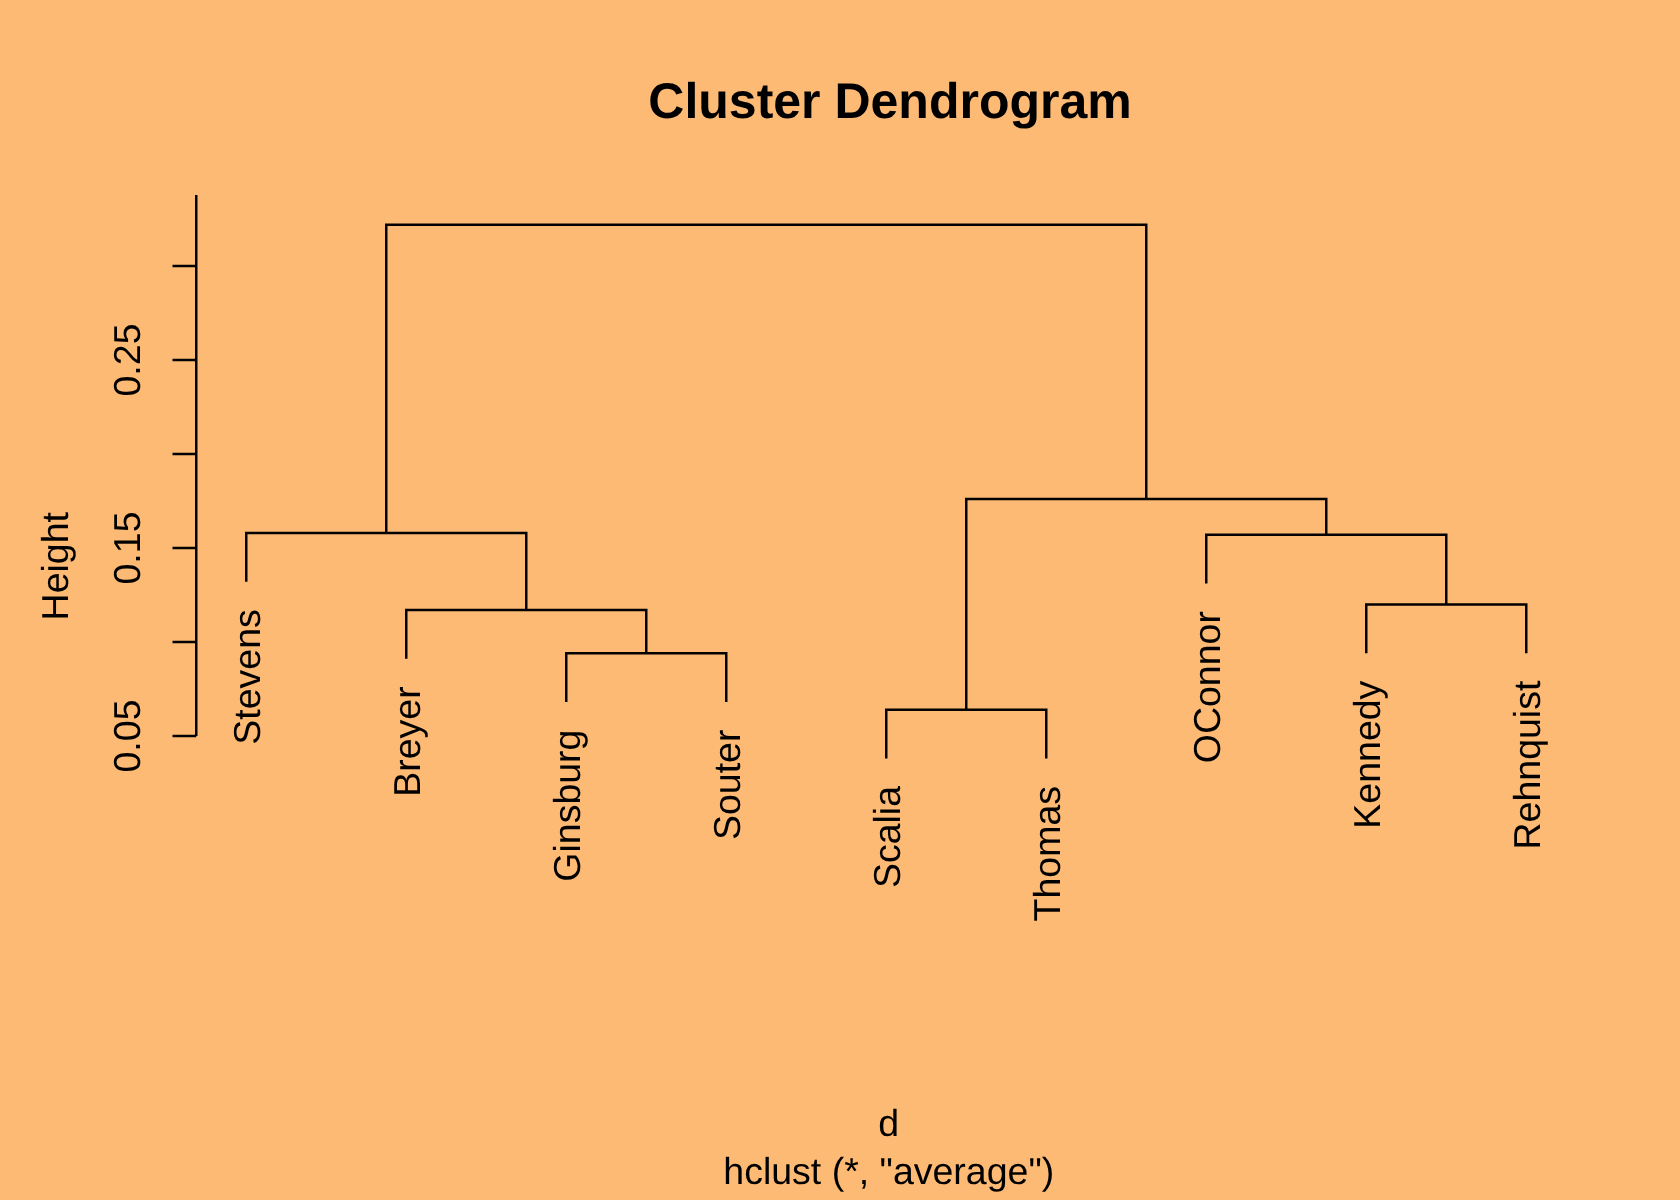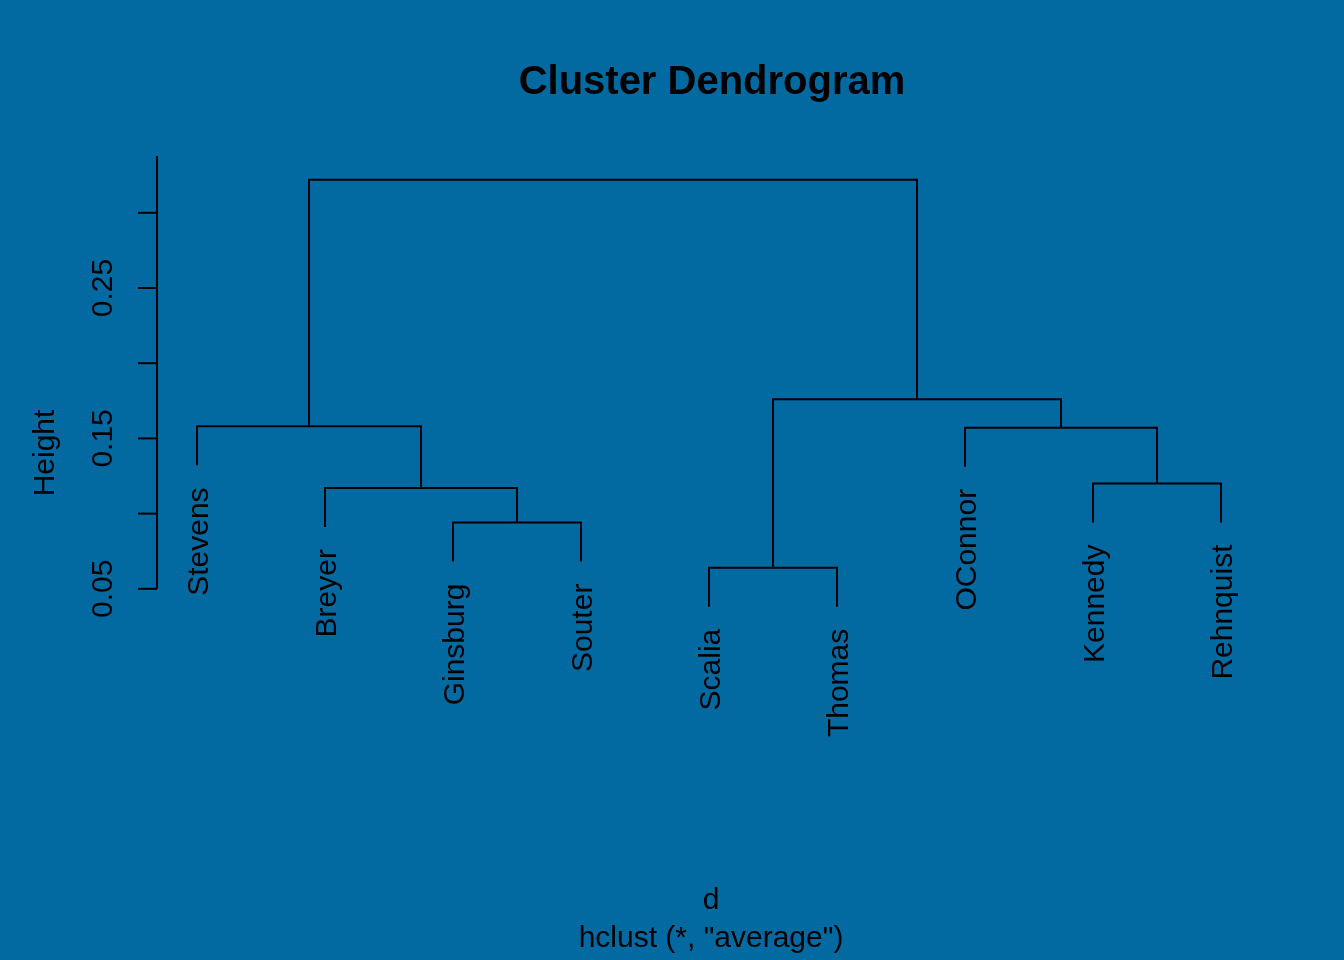--- a/index.html
+++ b/index.html
@@ -1,16 +1,16 @@
 <!DOCTYPE html>
 <html><head>
 <meta charset="utf-8">
 <style>
   html,body{margin:0;padding:0;background:#ffffff;}
-  #stage{position:relative;width:1344px;height:960px;background:#0369a1;overflow:hidden;}
+  #stage{position:relative;width:1344px;height:960px;background:#fdba74;overflow:hidden;}
   svg{display:block;}
   .title-text{font:bold 40px "Liberation Sans", sans-serif;}
   .lab{font:30px "Liberation Sans", sans-serif;}
   .ln{stroke:currentColor;stroke-width:2;fill:none;}
 </style>
 </head>
 <body>
 
 <div id="stage">
   <svg id="plot" width="1344" height="960" viewBox="0 0 1344 960" style="color: rgb(0, 0, 0);">

